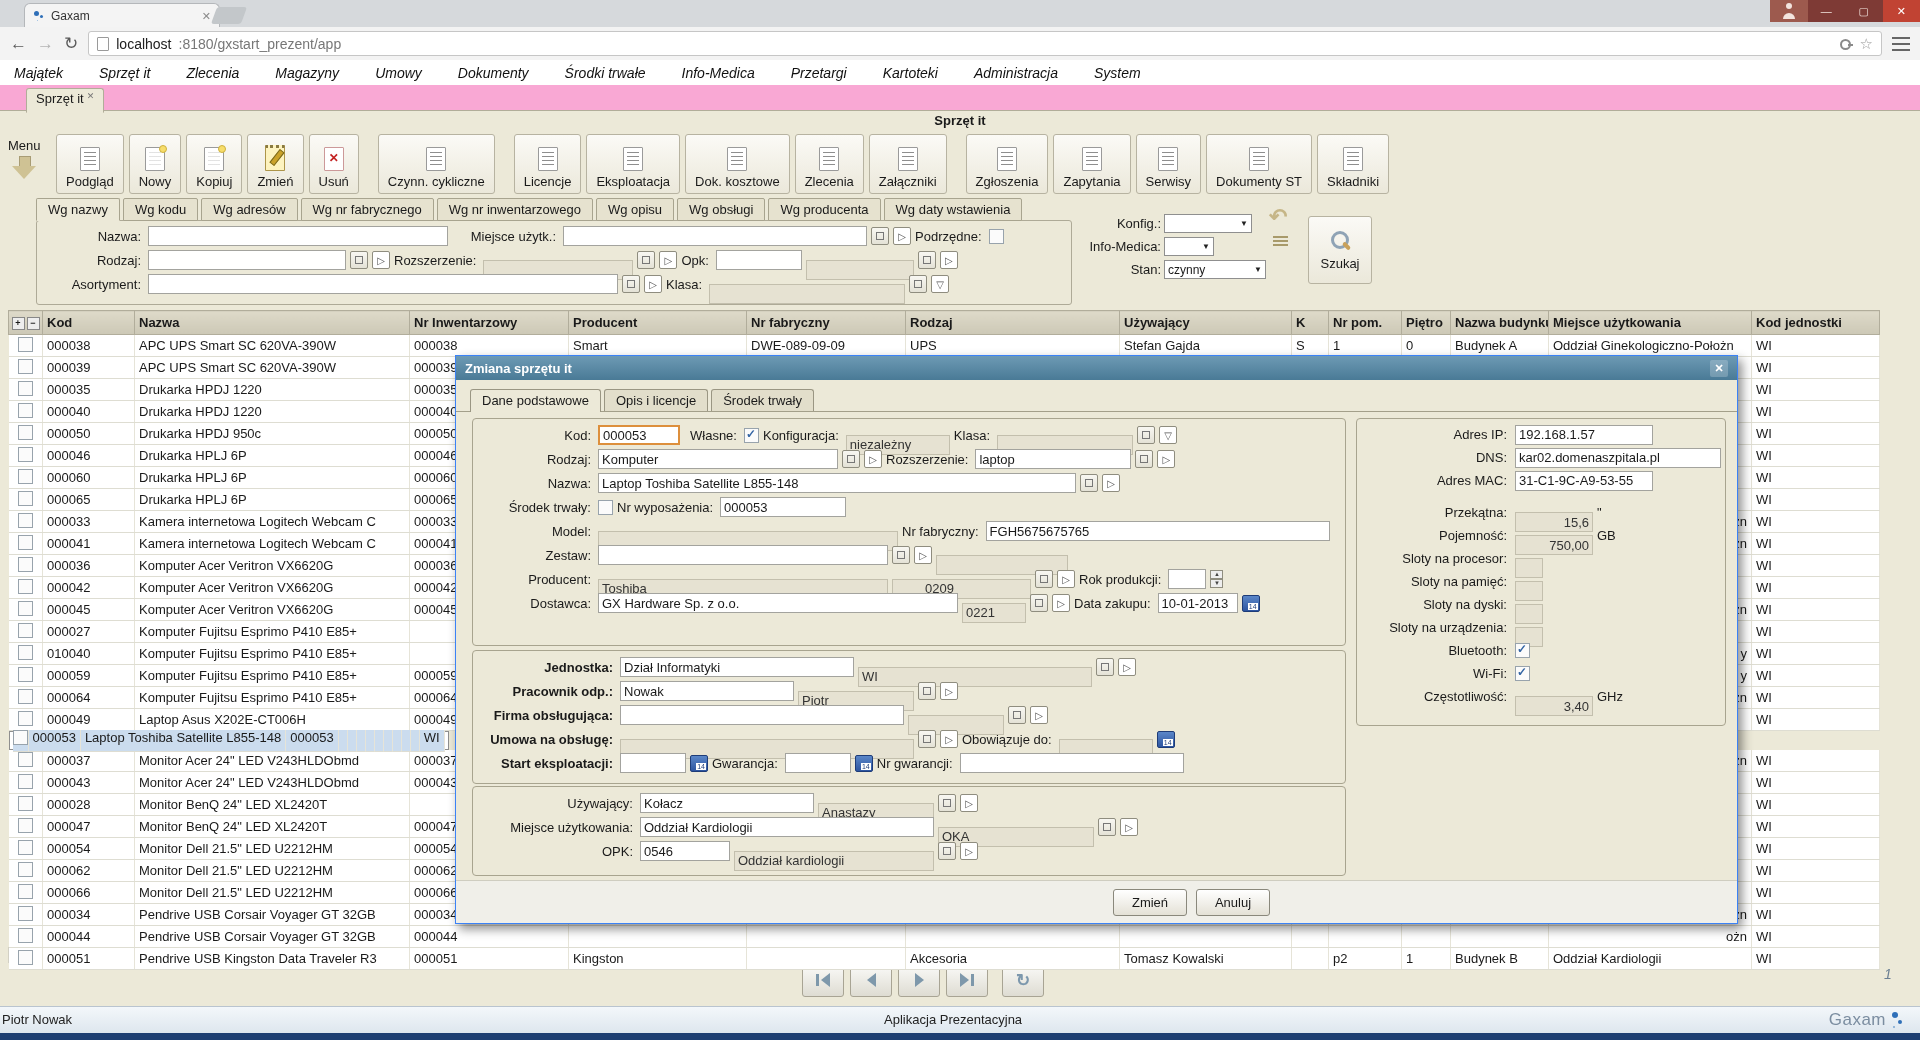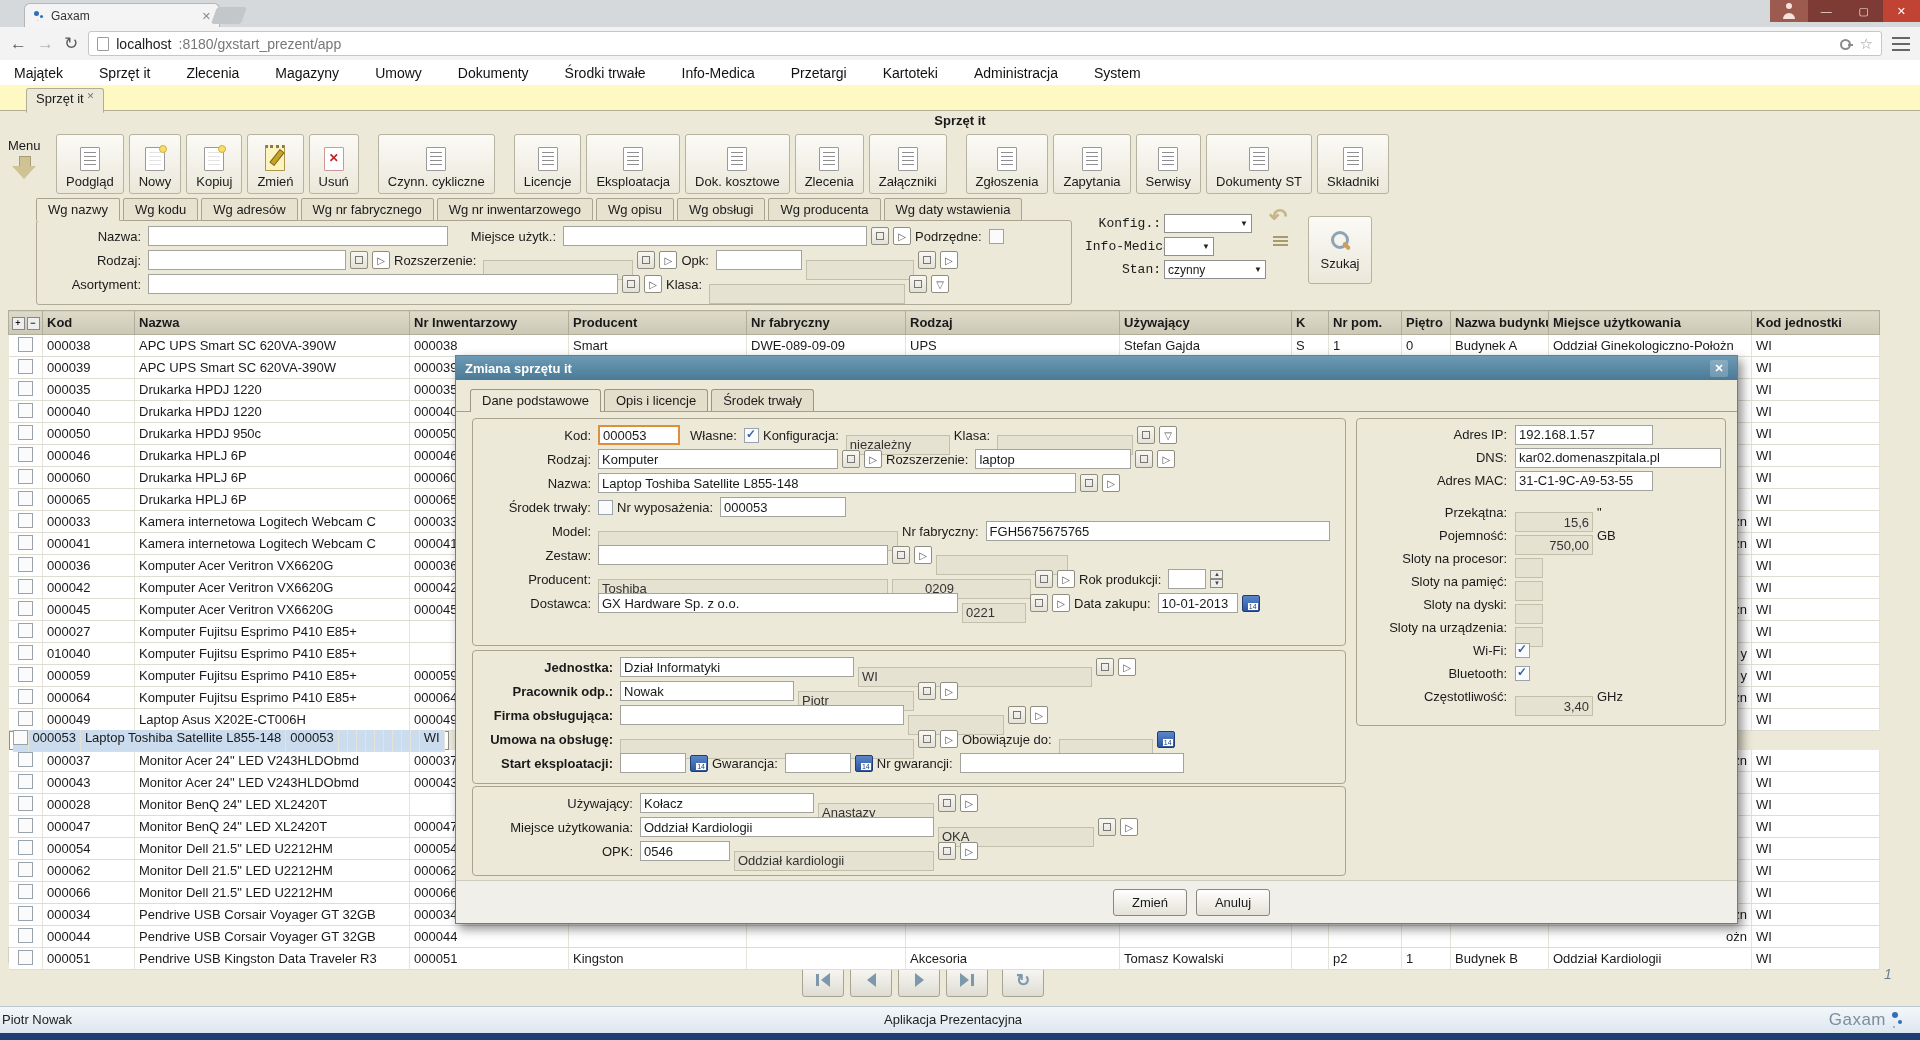--- a/index.html
+++ b/index.html
@@ -40,23 +40,23 @@
   .keyic{width:14px;height:14px;position:relative;margin-left:auto;}
   .keyic::before{content:"";position:absolute;left:1px;top:2px;width:7px;height:7px;border:2px solid #8a8a8a;border-radius:50%;}
   .keyic::after{content:"";position:absolute;left:9px;top:7px;width:5px;height:2px;background:#8a8a8a;}
   .staric{font-size:15px;color:#9a9a9a;line-height:1;}
   .hambic{width:18px;height:14px;display:flex;flex-direction:column;justify-content:space-between;}
   .hambic i{display:block;height:2px;background:#666;}
 
   
   .appmenu{position:absolute;top:60px;left:0;right:0;height:25px;background:#fff;
     display:flex;align-items:center;padding-left:14px;gap:36px;font-size:14px;color:#111;}
-  .ami{white-space:nowrap;cursor:default;}
-
-  .modtabs{position:absolute;top:85px;left:0;right:0;height:25px;background:#fef9c3;
+  .ami{white-space:nowrap;cursor:default;font-style:italic;}
+
+  .modtabs{position:absolute;top:85px;left:0;right:0;height:25px;background:#f9a8d4;
     border-bottom:1px solid #b1ad99;}
   .modtab{position:absolute;left:26px;top:3px;height:21px;background:#ece9d8;border:1px solid #b1ad99;
     border-bottom:1px solid #ece9d8;border-radius:3px 3px 0 0;padding:2px 9px 0;font-size:13px;}
   .modtab .tx{font-size:9px;color:#777;vertical-align:top;margin-left:3px;}
 
   .ptitle{position:absolute;top:113px;left:0;right:0;text-align:center;font-weight:bold;font-size:13px;}
 
   
   .toolbar{position:absolute;top:134px;left:8px;right:0;height:62px;display:flex;align-items:flex-start;}
   .menublk{width:48px;font-size:13px;padding-top:4px;}
@@ -109,21 +109,21 @@
   .cal::after{content:"14";position:absolute;right:1px;bottom:1px;background:#fff;color:#1e3c78;
     font-size:7px;line-height:7px;padding:0 1px;}
   .spin{width:13px;height:18px;display:inline-flex;flex-direction:column;flex:0 0 13px;}
   .spin i{flex:1;border:1px solid #8f8d7f;background:#eee;font-size:6px;line-height:7px;text-align:center;color:#444;font-style:normal;}
   .sel{background:#fff;border:1px solid #8f8f8f;height:17px;display:inline-flex;align-items:center;
     padding:0 3px;font-size:12px;}
   .sel .car{margin-left:auto;font-size:8px;color:#222;}
 
   .rctrl{position:absolute;left:1085px;top:214px;z-index:2;}
   .crow{display:flex;align-items:center;height:19px;margin-bottom:4px;}
-  .crow .slb{width:76px;font-family:Liberation Mono, monospace;}
+  .crow .slb{width:76px;}
   .undoic{position:absolute;left:184px;top:-10px;font-size:22px;color:#c6b687;font-weight:bold;}
   .hambic2{position:absolute;left:188px;top:22px;width:15px;}
   .hambic2 i{display:block;height:2px;background:#a89a6a;margin-bottom:2px;}
   .szukaj{position:absolute;left:1308px;top:216px;width:62px;height:66px;border:1px solid #b7b3a1;
     border-radius:3px;background:linear-gradient(#fbfaf6,#ebe8da);display:flex;flex-direction:column;
     align-items:center;justify-content:center;gap:4px;font-size:13px;z-index:2;}
   .mag{width:22px;height:22px;position:relative;}
   .mag::before{content:"";position:absolute;left:2px;top:1px;width:12px;height:12px;border:3px solid #8fa3b5;border-radius:50%;}
   .mag::after{content:"";position:absolute;left:13px;top:14px;width:9px;height:4px;background:#c9a15a;
     transform:rotate(45deg);border-radius:2px;}
@@ -1192,25 +1192,25 @@
       </div>
       <div class="nrow">
         <span class="nlb">Sloty na dyski:</span>
         <span class="dis" style="width:20px"></span>
       </div>
       <div class="nrow">
         <span class="nlb">Sloty na urządzenia:</span>
         <span class="dis" style="width:20px"></span>
       </div>
       <div class="nrow">
+        <span class="nlb">Bluetooth:</span>
+        <span class="cbx on"></span>
+      </div>
+      <div class="nrow">
         <span class="nlb">Wi-Fi:</span>
-        <span class="cbx on"></span>
-      </div>
-      <div class="nrow">
-        <span class="nlb">Bluetooth:</span>
         <span class="cbx on"></span>
       </div>
       <div class="nrow">
         <span class="nlb">Częstotliwość:</span>
         <span class="dis ra" style="width:70px">3,40</span>
         <span>GHz</span>
       </div>
     </div>
 
     <div class="mfoot">

